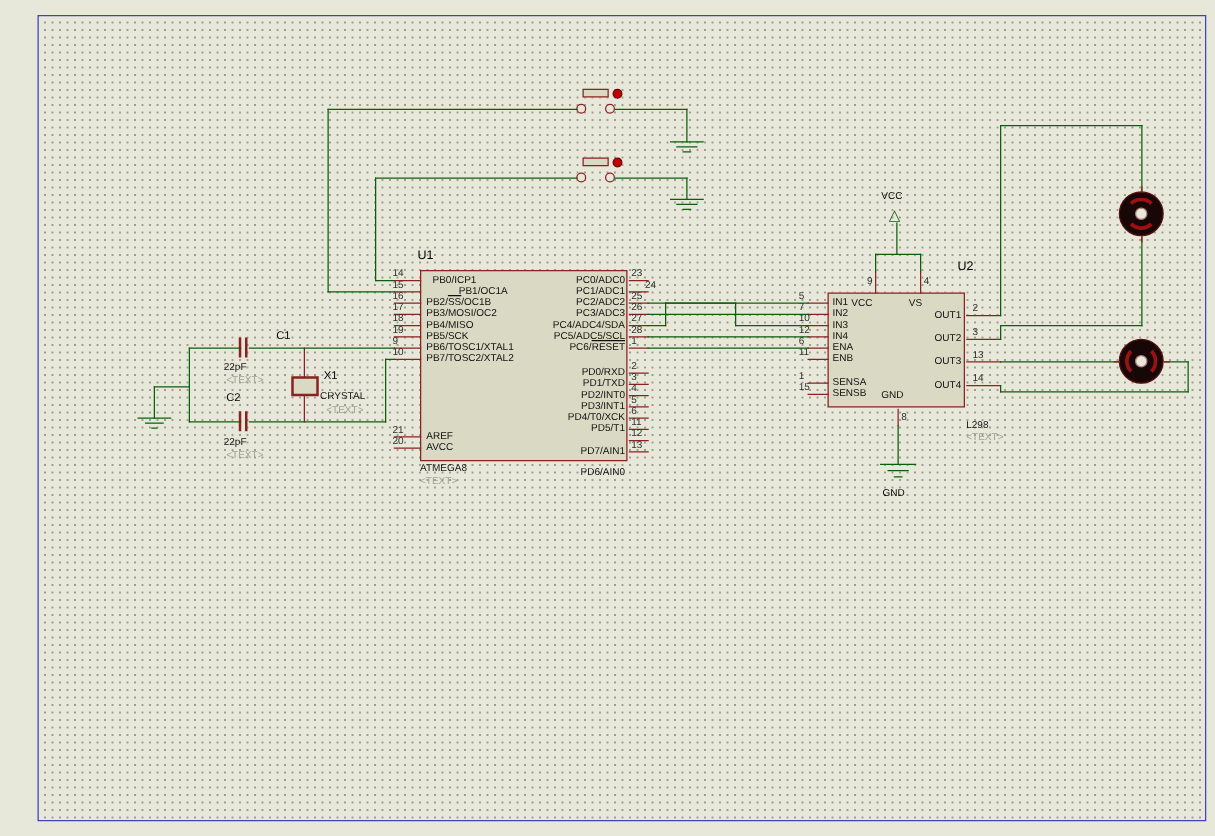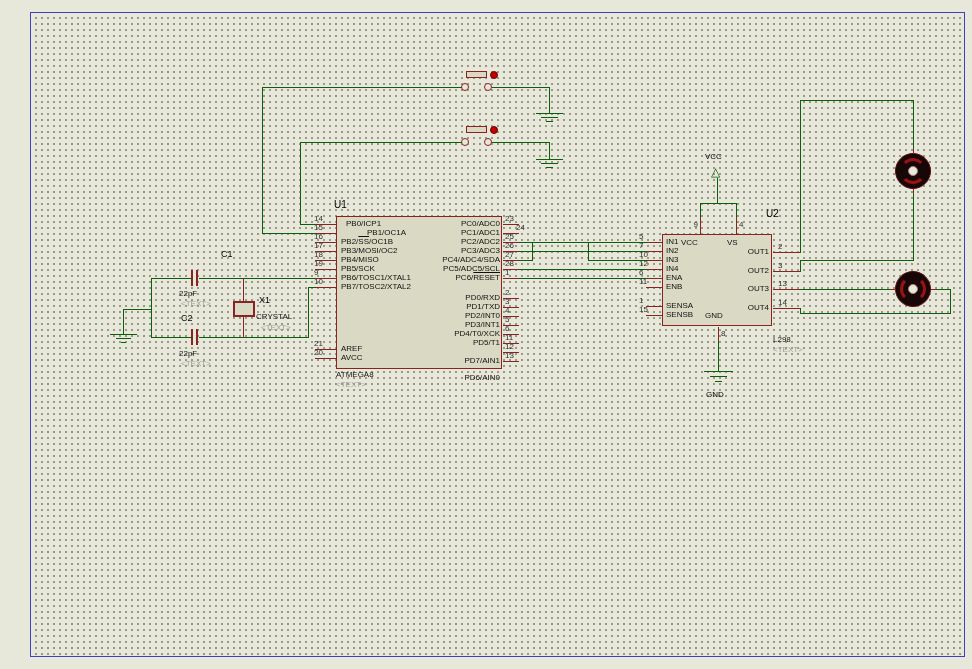--- a/index.html
+++ b/index.html
@@ -72,21 +72,21 @@
     <div class="contact" style="left:461px;top:138px;"></div>
     <div class="contact" style="left:484px;top:138px;"></div>
     <div class="btnbody" style="left:466px;top:126px;"></div>
     <div class="reddot" style="left:490px;top:126px;"></div>
   </div>
 
   <div>
     <div class="plate" style="left:191px;top:270px;"></div>
     <div class="plate" style="left:196px;top:270px;"></div>
   </div>
-  <div class="smallref" style="left:181px;top:250px;padding-left:40px;">C1</div>
+  <div class="smallref" style="left:181px;top:264px;padding-left:40px;">C1</div>
   <div class="val" style="left:179px;top:289px;">22pF</div>
   <div class="ph" style="left:181px;top:299px;">&lt;TEXT&gt;</div>
 
   <div>
     <div class="plate" style="left:191px;top:329px;"></div>
     <div class="plate" style="left:196px;top:329px;"></div>
   </div>
   <div class="smallref" style="left:181px;top:314px;">C2</div>
   <div class="val" style="left:179px;top:349px;">22pF</div>
   <div class="ph" style="left:181px;top:359px;">&lt;TEXT&gt;</div>

